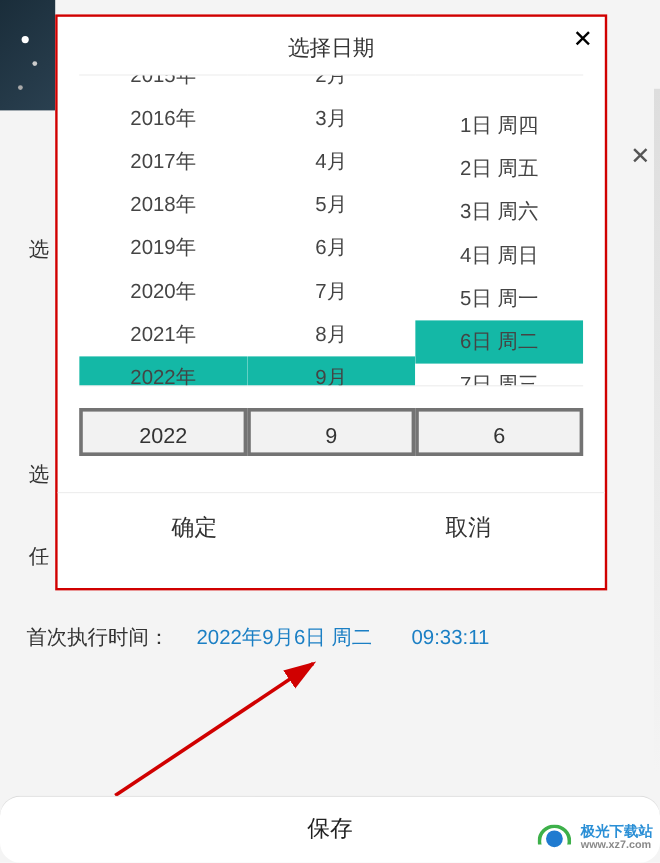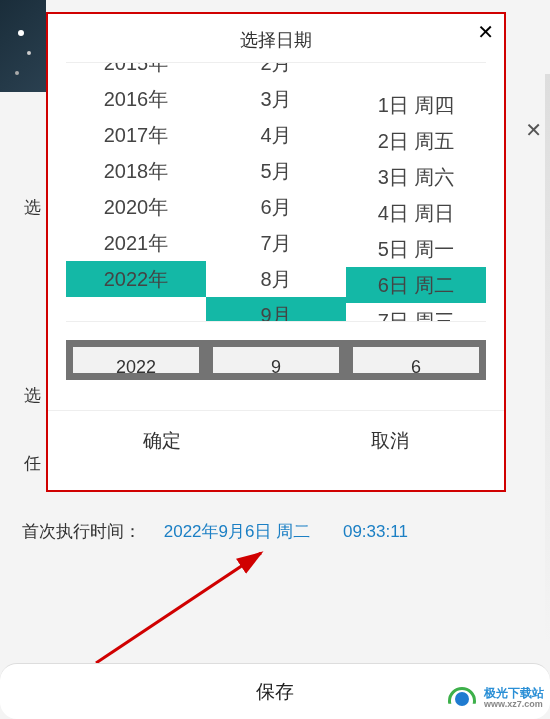--- a/index.html
+++ b/index.html
@@ -56,39 +56,39 @@
     overflow: hidden;
     text-align: center;
     border-top: 1px solid #eee;
     border-bottom: 1px solid #eee;
     position: relative;
   }
   .col-inner { position: relative; }
   .item {
     height: 36px;
     line-height: 36px;
-    font-size: 20px;
+    font-size: 17px;
     color: #444;
     cursor: pointer;
   }
   .item.cut-top { height:18px; line-height:0px; }
   .item.selected { background: #14b8a6; }
   .selected-row {
     display: flex;
     justify-content: space-between;
     padding: 0 18px;
     margin-top: 18px;
   }
   .sel-box {
     width: 140px;
     height: 40px;
     line-height: 40px;
     text-align: center;
     background: #f2f2f2;
-    border: 7px solid #737373;
+    border: 3px solid #737373;
     font-size: 18px;
     color: #333;
   }
   .action-row {
     display: flex;
     margin-top: 30px;
     border-top: 1px solid #eee;
   }
   .action-btn {
     flex: 1;
@@ -177,20 +177,21 @@
   <div class="dialog-title">选择日期</div>
   <span class="close-x">✕</span>
 
   <div class="picker-columns">
     <div class="col">
       <div class="col-inner">
         <div class="item cut-top">2015年</div>
         <div class="item">2016年</div>
         <div class="item">2017年</div>
         <div class="item">2018年</div>
+        <div class="item">2019年</div>
         <div class="item">2020年</div>
         <div class="item">2021年</div>
         <div class="item selected">2022年</div>
       </div>
     </div>
     <div class="col">
       <div class="col-inner">
         <div class="item cut-top">2月</div>
         <div class="item">3月</div>
         <div class="item">4月</div>

